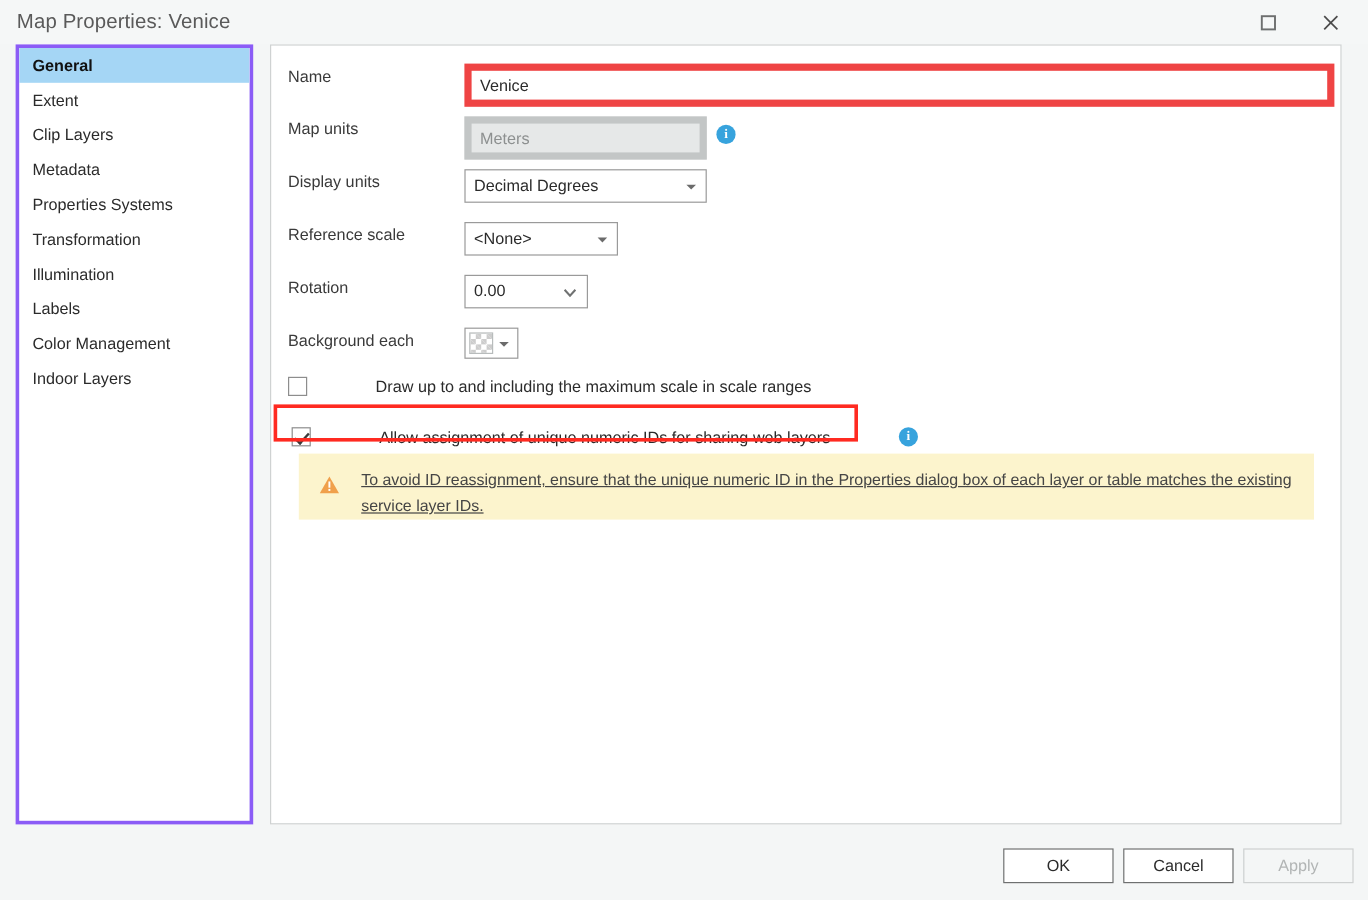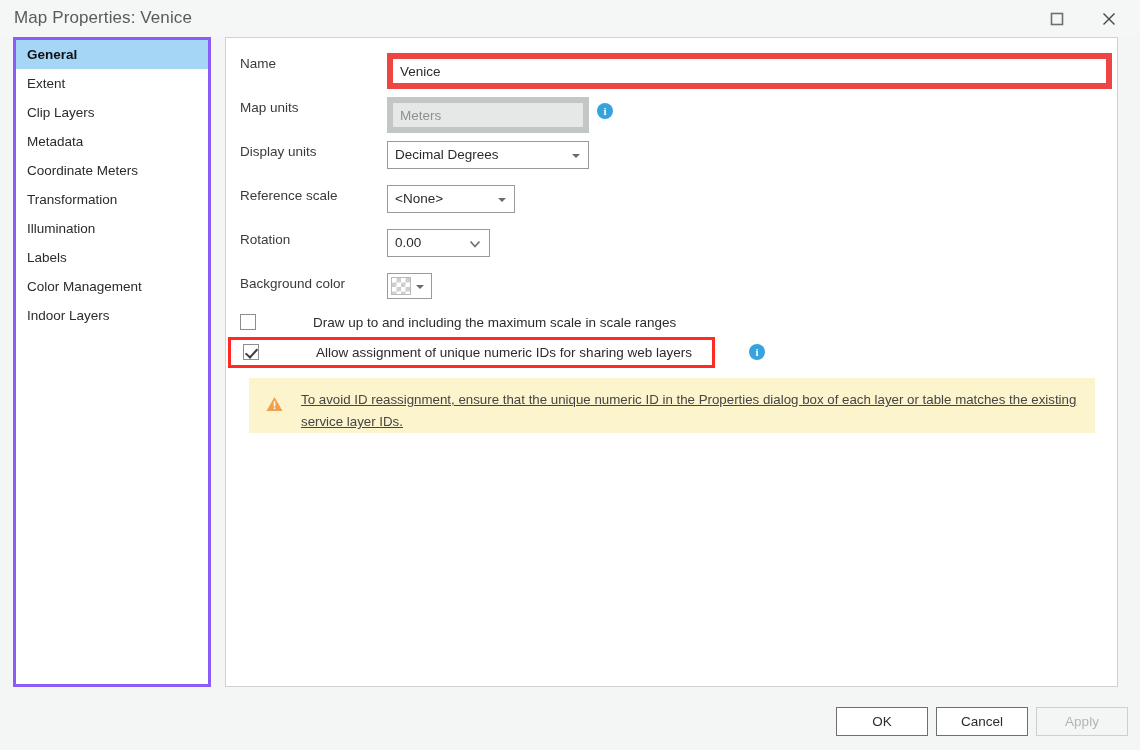--- a/index.html
+++ b/index.html
@@ -298,21 +298,21 @@
       </svg>
     </span>
   </button>
 </div>
 
 <div id="sidebar">
   <div class="side-item selected">General</div>
   <div class="side-item">Extent</div>
   <div class="side-item">Clip Layers</div>
   <div class="side-item">Metadata</div>
-  <div class="side-item">Coordinate Meters</div>
+  <div class="side-item">Properties Systems</div>
   <div class="side-item">Transformation</div>
   <div class="side-item">Illumination</div>
   <div class="side-item">Labels</div>
   <div class="side-item">Color Management</div>
   <div class="side-item">Indoor Layers</div>
 </div>
 
 <div id="main-panel">
 
   <div class="form-row" style="top:12px;">
@@ -350,33 +350,33 @@
   <div class="combo" id="rotation-combo" style="left:161px; top:191px; width:103px;">
     <span class="combo-text">0.00</span>
     <span class="arrow-chev">
       <svg width="14" height="12" viewBox="0 0 14 12">
         <polyline points="2.5,3.5 7,8.5 11.5,3.5" fill="none" stroke="#707272" stroke-width="1.7"></polyline>
       </svg>
     </span>
   </div>
 
   <div class="form-row" style="top:232px;">
-    <div class="form-label">Background color</div>
+    <div class="form-label">Background each</div>
   </div>
   <div id="background-color-button" style="left:161px; top:235px;">
     <span id="background-swatch"></span>
     <span class="arrow-tri"></span>
   </div>
 
   <div class="chk-row" style="left:14px; top:276px;">
     <span class="chk-box"></span>
     <span class="chk-label">Draw up to and including the maximum scale in scale ranges</span>
   </div>
 
-  <div class="chk-row" style="left:17px; top:306px;">
+  <div class="chk-row" style="left:17px; top:318px;">
     <span class="chk-box checked"></span>
     <span class="chk-label">Allow assignment of unique numeric IDs for sharing web layers</span>
     <span class="info-icon" style="margin-left:9px;">i</span>
   </div>
 
   <div id="highlight-box" style="left:2px; top:299px; width:487px; height:31px;"></div>
 
   <div id="warning-banner" style="left:23px; top:340px; width:846px; height:55px;">
     <span id="warning-icon">
       <svg width="17" height="16" viewBox="0 0 17 16">

